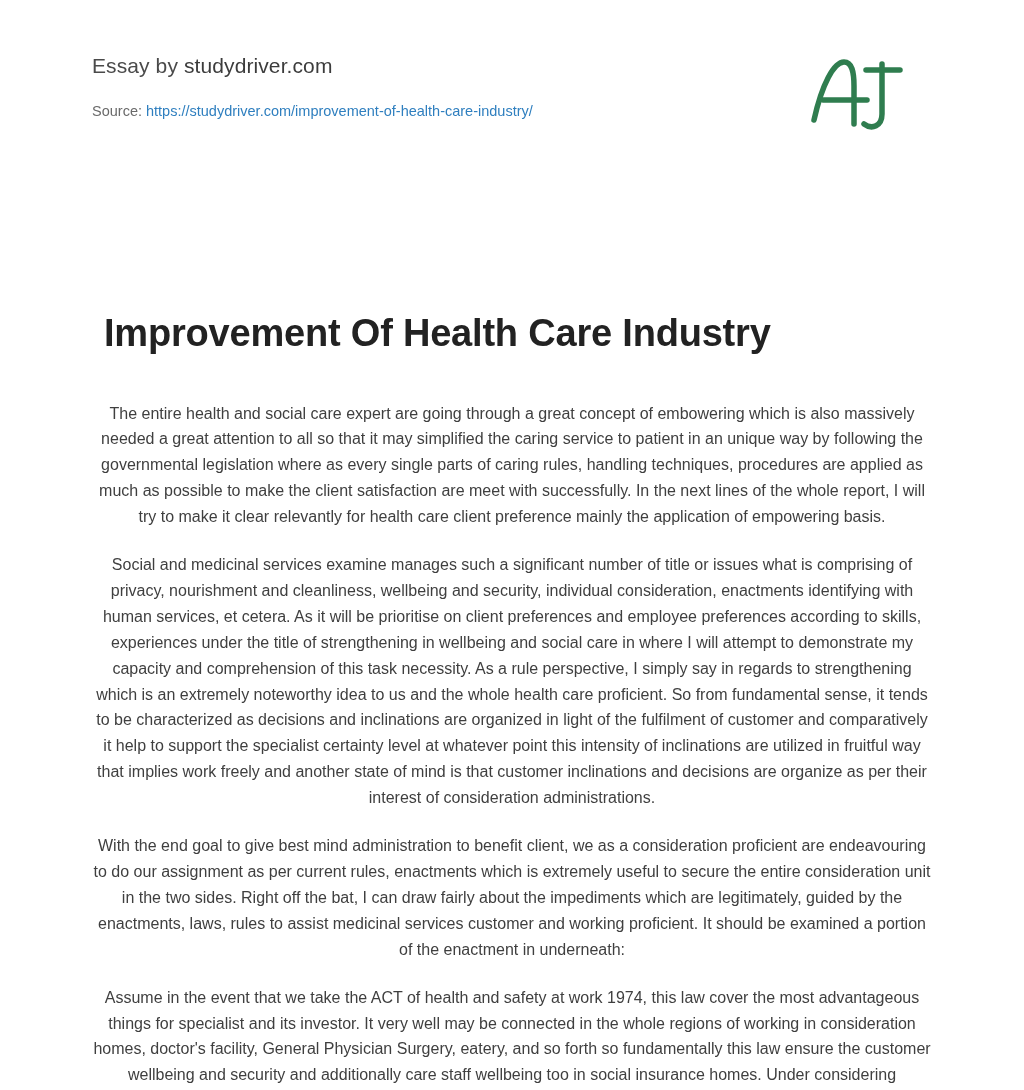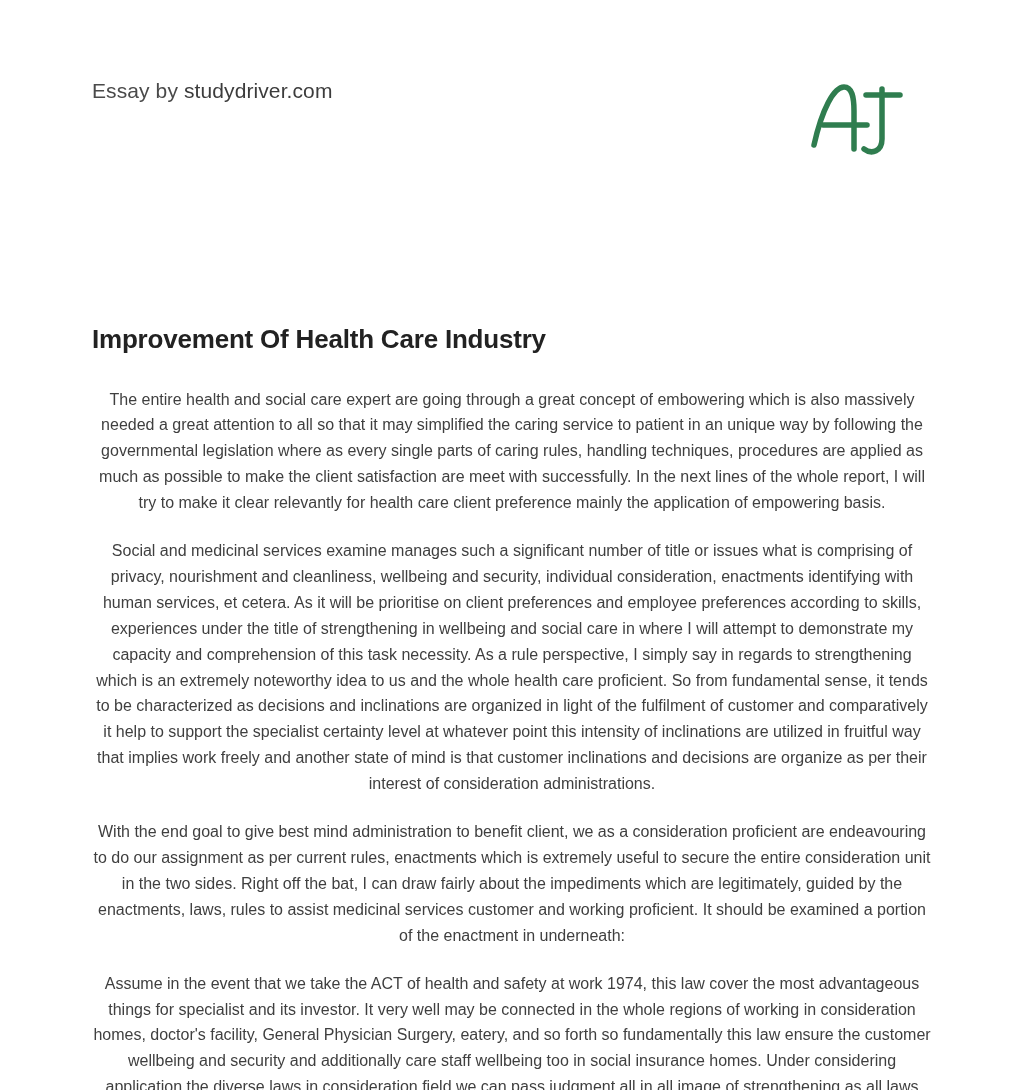--- a/index.html
+++ b/index.html
@@ -18,21 +18,20 @@
     position: relative;
     width: 1024px;
     min-height: 1090px;
     box-sizing: border-box;
     padding: 0 92px;
   }
   .header {
     position: relative;
     padding-top: 52px;
     min-height: 118px;
-    margin-top: 25px;
   }
   .essay-by {
     font-size: 21px;
     color: #4a4a4a;
     letter-spacing: 0.1px;
     line-height: 1.3;
     font-weight: 400;
   }
   .essay-by .brand {
     color: #3c3c3c;
@@ -55,23 +54,23 @@
     position: absolute;
     right: 18px;
     top: 48px;
     width: 110px;
     height: 90px;
   }
   .logo svg {
     display: block;
   }
   h1.title {
-    margin: 0;
+    margin: 12px;
     padding-top: 128px;
-    font-size: 26px;
+    font-size: 38px;
     line-height: 1.25;
     font-weight: bold;
     color: #222222;
     letter-spacing: -0.2px;
   }
   .article {
     padding-top: 31px;
   }
   .article p {
     margin: 0 0 22px 0;
@@ -86,20 +85,23 @@
 </style>
 </head>
 <body>
 
 <div class="page">
 
   <div class="header">
     <div class="essay-by">
       <span>Essay by </span><span class="brand">studydriver.com</span>
     </div>
+    <div class="source-line">
+      <span class="source-label">Source: </span><a class="source-url" href="#">https://studydriver.com/improvement-of-health-care-industry/</a>
+    </div>
     <div class="logo">
       <svg viewBox="0 0 110 90" width="110" height="90" xmlns="http://www.w3.org/2000/svg">
         <path d="M10 72 C 18 36, 30 14, 40 14 C 48 14, 50 24, 50 38 L 50 76" fill="none" stroke="#2f7d4f" stroke-width="5.5" stroke-linecap="round"></path>
         <path d="M19 52 L 63 52" fill="none" stroke="#2f7d4f" stroke-width="5.5" stroke-linecap="round"></path>
         <path d="M78 16 L 78 66 C 78 78, 68 82, 60 76" fill="none" stroke="#2f7d4f" stroke-width="5.5" stroke-linecap="round"></path>
         <path d="M62 22 L 96 22" fill="none" stroke="#2f7d4f" stroke-width="5.5" stroke-linecap="round"></path>
       </svg>
     </div>
   </div>
 

